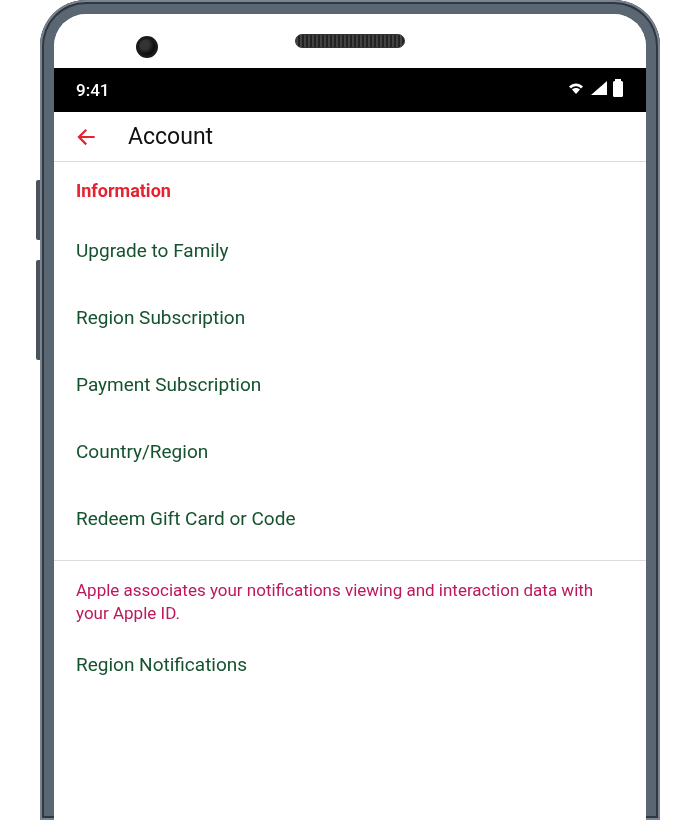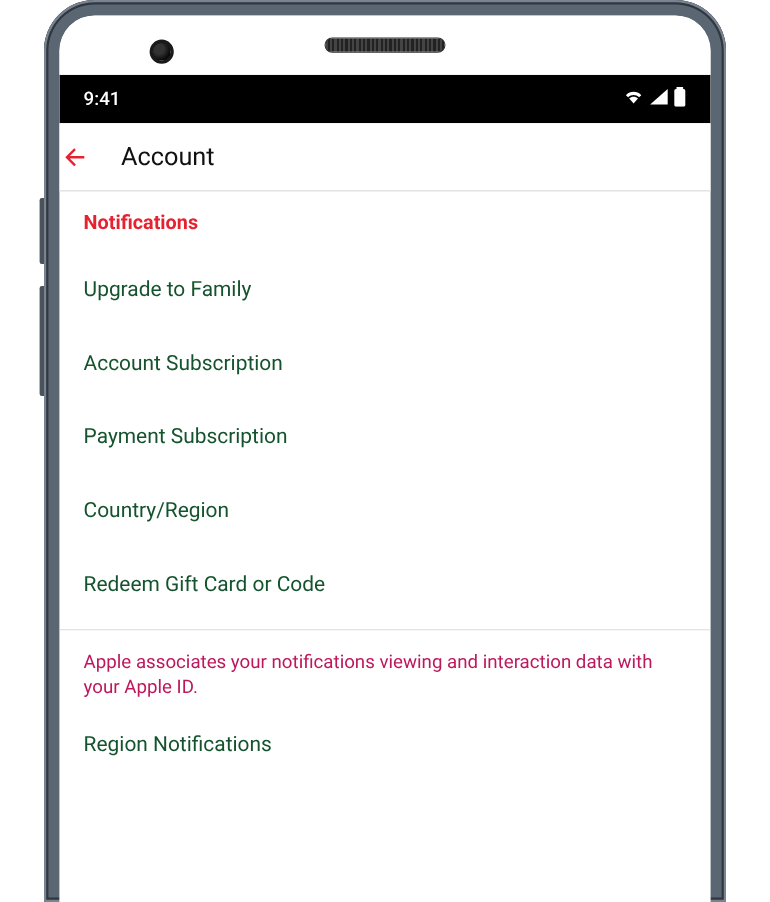--- a/index.html
+++ b/index.html
@@ -90,24 +90,24 @@
     .status-time {
       font-size: 17px;
       font-weight: 500;
     }
     .status-icons {
       display: flex;
       align-items: center;
       gap: 4px;
     }
     .app-header {
-      height: 62px;
-      display: flex;
-      align-items: center;
-      padding: 0 0;
+      height: 50px;
+      display: flex;
+      align-items: center;
+      padding: 0 18px;
       border-bottom: 1px solid #d9d9d9;
       background: #ffffff;
     }
     .back-arrow {
       width: 28px;
       height: 28px;
       display: flex;
       align-items: center;
       justify-content: center;
       color: #e62230;
@@ -188,25 +188,25 @@
         <svg width="26" height="26" viewBox="0 0 24 24">
           <path d="M20 11H7.83l5.09-5.09L11.5 4.5 4 12l7.5 7.5 1.42-1.41L7.83 13H20z" fill="#e62230"></path>
         </svg>
       </div>
       <div class="header-title">Account</div>
     </div>
 
     <div class="content">
 
       <div class="section">
-        <div class="section-title">Notifications</div>
+        <div class="section-title">Information</div>
       </div>
 
       <div class="list-item">Upgrade to Family</div>
-      <div class="list-item">Account Subscription</div>
+      <div class="list-item">Region Subscription</div>
       <div class="list-item">Payment Subscription</div>
       <div class="list-item">Country/Region</div>
       <div class="list-item">Redeem Gift Card or Code</div>
 
       <div class="divider"></div>
 
       <div class="section">
         <div class="section-subtitle">Apple associates your notifications viewing and interaction data with your Apple ID.</div>
       </div>
 

